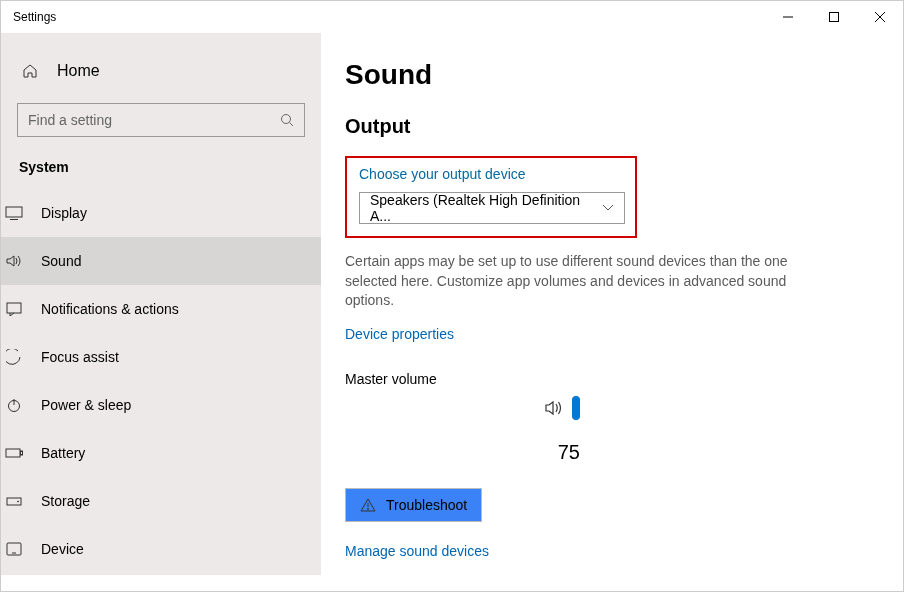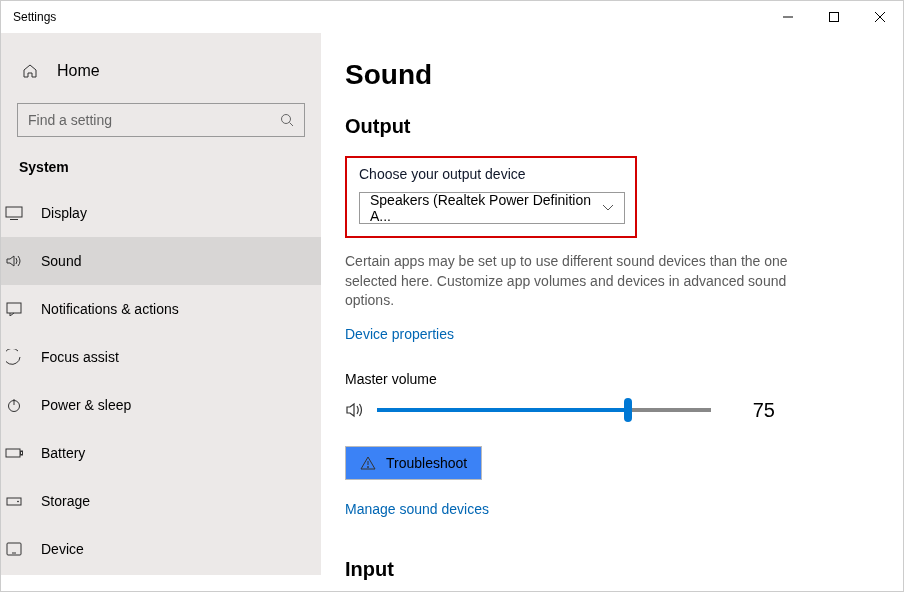--- a/index.html
+++ b/index.html
@@ -17,26 +17,26 @@
 .category-label { font-weight: 600; font-size: 14px; margin-bottom: 14px; padding-left: 2px; }
 .nav-list { list-style: none; margin-left: -16px; margin-right: -16px; }
 .nav-item { display: flex; align-items: center; height: 48px; padding-left: 20px; gap: 18px; font-size: 14px; position: relative; }
 .nav-item .icon { width: 18px; display: flex; justify-content: center; color: #333; }
 .nav-item.active { background: #d8d6d5; }
 .nav-item.active::before { content: ""; position: absolute; left: 0; top: 10px; bottom: 10px; width: 4px; background: #0078d4; }
 .main { position: absolute; top: 32px; left: 320px; right: 0; bottom: 0; padding: 26px 24px 0 24px; overflow: hidden; }
 .page-title { font-size: 28px; font-weight: 600; margin-bottom: 24px; }
 .section-heading { font-size: 20px; font-weight: 600; margin-bottom: 18px; }
 .highlight-box { border: 2px solid #d30000; padding: 8px 12px 12px 12px; width: 292px; margin-bottom: 14px; }
-.field-label { font-size: 14px; margin-bottom: 10px; color: #0f172a; }
+.field-label { font-size: 14px; margin-bottom: 10px; color: #0369a1; }
 .dropdown { height: 32px; border: 1px solid #999; width: 266px; display: flex; align-items: center; padding: 0 10px; justify-content: space-between; font-size: 14px; background: #fff; }
 .description { font-size: 14px; color: #5b5b5b; max-width: 470px; line-height: 1.4; margin-bottom: 14px; }
 .link { color: #0066b4; font-size: 14px; display: inline-block; }
 .subheading { font-size: 14px; margin-top: 28px; margin-bottom: 12px; }
-.volume-row { display: flex; align-items: center; gap: 24px; width: 430px; }
+.volume-row { display: flex; align-items: center; gap: 24px; width: 430px; flex-direction: column; }
 .volume-row .slider-area { flex: 1; display: flex; align-items: center; gap: 12px; }
 .slider { flex: 1; position: relative; height: 4px; background: #888; }
 .slider-fill { position: absolute; left: 0; top: 0; bottom: 0; background: #0078d4; }
 .slider-thumb { position: absolute; top: 50%; width: 8px; height: 24px; background: #0078d4; border-radius: 4px; transform: translate(-50%, -50%); }
 .volume-value { font-size: 20px; min-width: 40px; text-align: right; }
 .troubleshoot-btn { margin-top: 24px; height: 34px; border: 1px solid #bbb; background: #3b82f6; display: inline-flex; align-items: center; padding: 0 14px; gap: 10px; font-size: 14px; }
 .input-section { margin-top: 40px; }
 svg { display: block; }
 .chevron { color: #555; }
 </style>
@@ -162,21 +162,21 @@
   </ul>
 </aside>
 
 <main class="main">
   <h1 class="page-title">Sound</h1>
   <h2 class="section-heading">Output</h2>
 
   <div class="highlight-box">
     <div class="field-label">Choose your output device</div>
     <div class="dropdown">
-      <span>Speakers (Realtek Power Definition A...</span>
+      <span>Speakers (Realtek High Definition A...</span>
       <span class="chevron">
           <svg width="12" height="8" viewBox="0 0 12 8" fill="none" stroke="#555" stroke-width="1">
             <path d="M1 1 L6 6 L11 1"></path>
           </svg>
         </span>
     </div>
   </div>
 
   <p class="description">Certain apps may be set up to use different sound devices than the one selected here. Customize app volumes and devices in advanced sound options.</p>
   <a class="link">Device properties</a>

